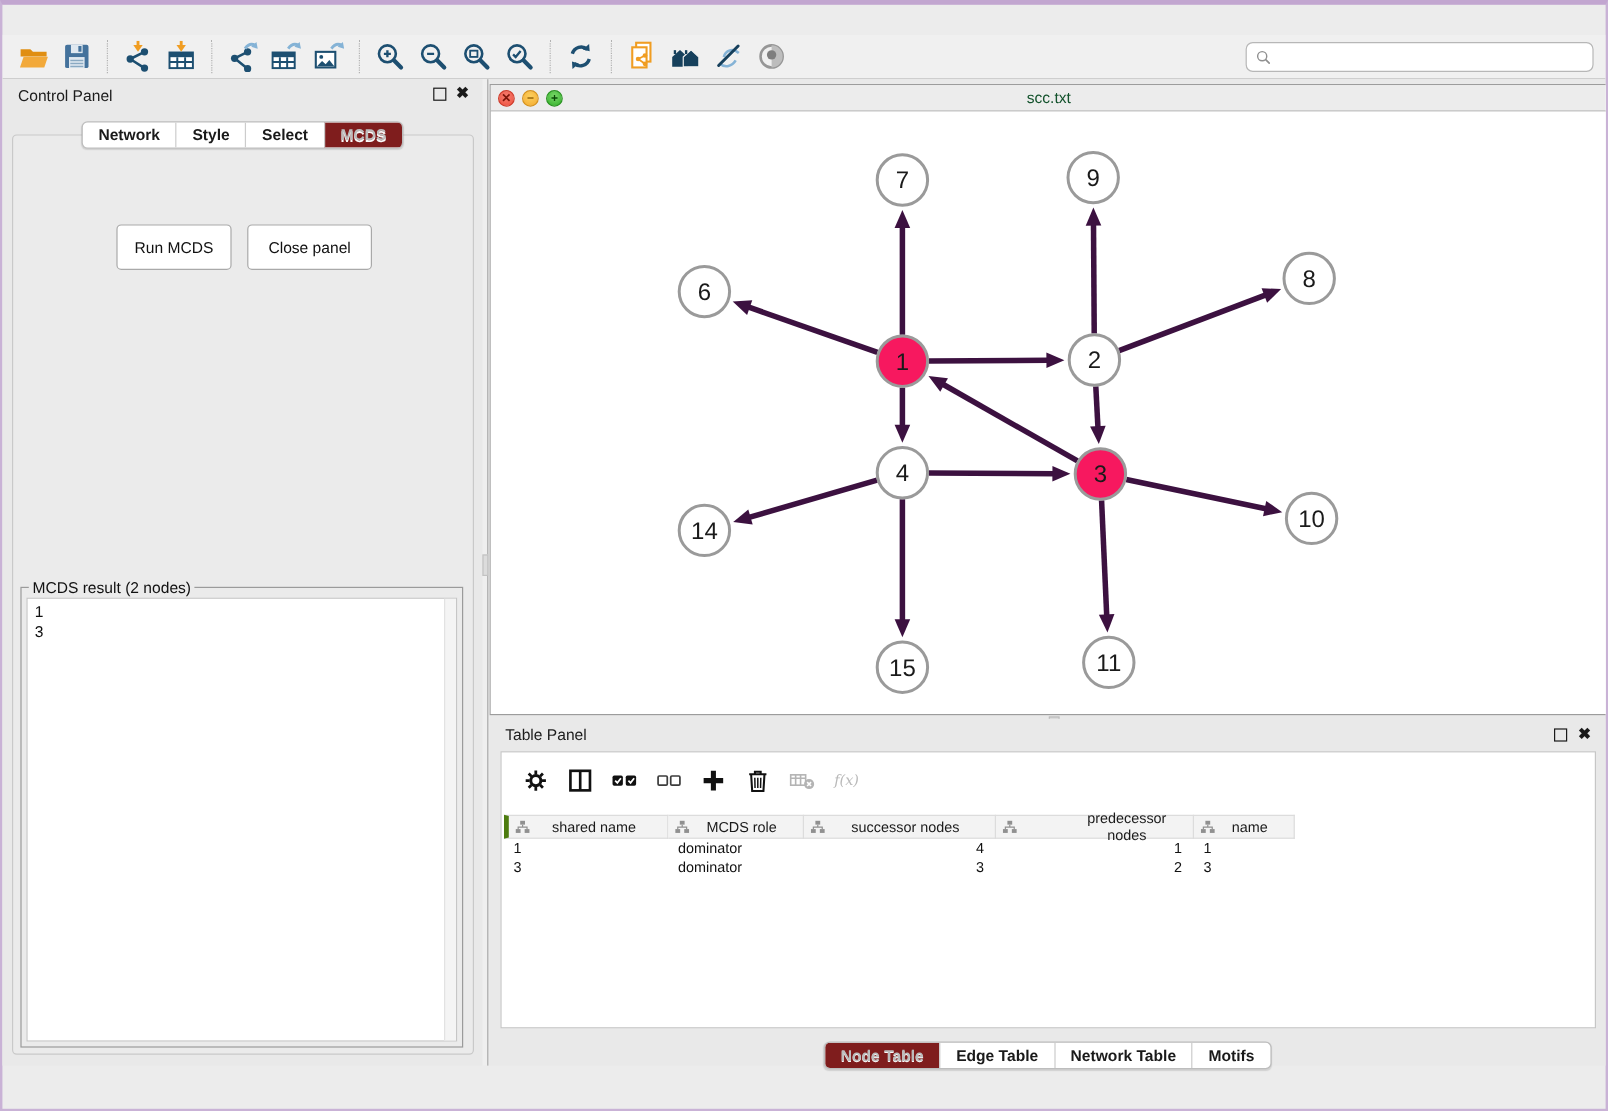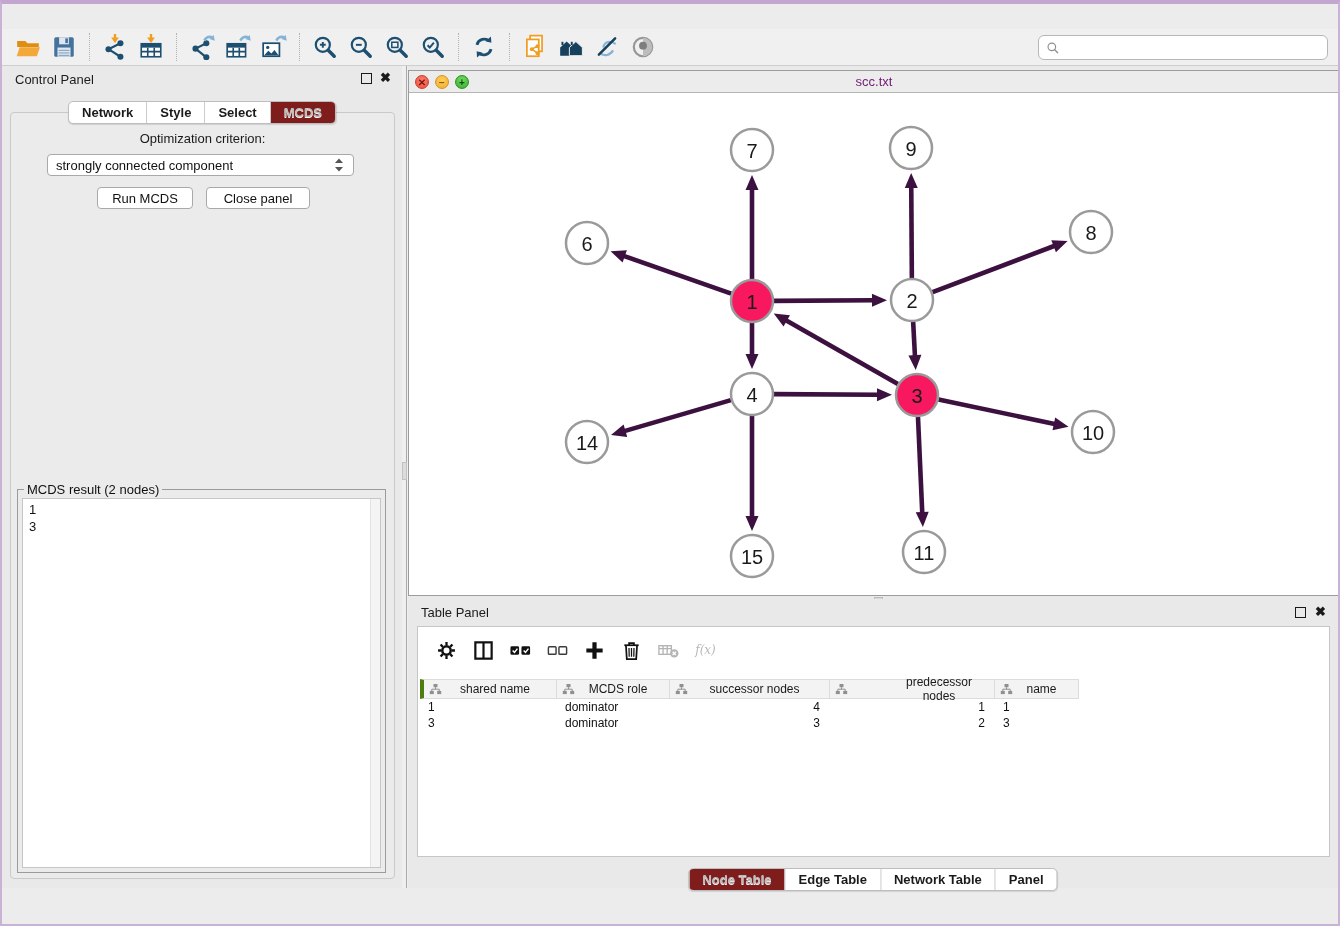--- a/index.html
+++ b/index.html
@@ -42,39 +42,39 @@
   .seg-active { color:#bcbcbc; background:#7f1d1d; text-shadow:0 1px 0 #fafafa; }
   .cp-tabs { position:absolute; left:50%; transform:translateX(-50%); top:35px; z-index:3; }
 
   .cp-content { position:absolute; left:8px; right:7px; top:46px; bottom:9px; background:#ebebeb;
                 border:1px solid #c9c9c9; border-radius:4px; }
   .opt-label { position:absolute; top:18px; left:0; right:0; text-align:center; font-size:13px; color:#1a1a1a; }
   .opt-select { position:absolute; left:36px; right:40px; top:41px; height:22px; background:#fff;
                 border:1px solid #a9a9a9; border-radius:4px; font-size:13px; color:#111;
                 display:flex; align-items:center; padding:0 8px; }
   .opt-select .sel-text { flex:1; }
-  .btn { position:absolute; top:74px; height:22px; background:#fff; border:1px solid #a9a9a9; border-radius:4px;
+  .btn { position:absolute; top:74px; height:38px; background:#fff; border:1px solid #a9a9a9; border-radius:4px;
          font-size:13px; color:#111; display:flex; align-items:center; justify-content:center; }
   .result-box { position:absolute; left:6px; right:8px; top:376px; bottom:5px; border:1px solid #9b9b9b; }
   .result-legend { position:absolute; top:-8px; left:6px; background:#ebebeb; padding:0 3px; font-size:13px; color:#111; }
   .result-area { position:absolute; left:4px; right:4px; top:8px; bottom:4px; background:#fff;
                  border:1px solid #c6c6c6; font-size:13px; color:#111; padding:2px 0 0 6px; line-height:17px; }
   .result-scroll { position:absolute; right:0; top:0; bottom:0; width:10px; background:#f4f4f4; border-left:1px solid #e2e2e2; }
 
   
   .v-splitter { position:absolute; left:400px; top:0; width:6px; bottom:0; background:#efefef; }
   .v-splitter .line { position:absolute; right:1px; top:0; bottom:0; width:1px; background:#a9a9a9; }
   .v-handle { position:absolute; left:0px; top:396px; width:5px; height:18px; background:#dcdcdc; border:1px solid #c2c2c2; }
 
   
   .net-window { position:absolute; left:406px; top:4px; width:932px; height:526px; background:#fff;
                 border:1px solid #9c9c9c; }
   .net-titlebar { position:absolute; left:0; top:0; right:0; height:22px; background:#ececec;
                   border-bottom:1px solid #b5b5b5; }
-  .net-title { text-align:center; line-height:22px; font-size:13px; color:#701a75; }
+  .net-title { text-align:center; line-height:22px; font-size:13px; color:#14532d; }
   .traffic { position:absolute; top:4px; width:14px; height:14px; border-radius:50%;
              display:flex; align-items:center; justify-content:center; font-size:10px; font-weight:bold; }
   .t-red   { left:6px;  background:radial-gradient(circle at 50% 35%, #f77e70, #ee4f3d); border:1px solid #ce3c2c; color:#7d1408; }
   .t-yel   { left:26px; background:radial-gradient(circle at 50% 35%, #fccf5e, #f4ab2f); border:1px solid #d5931f; color:#8a5a00; }
   .t-grn   { left:46px; background:radial-gradient(circle at 50% 35%, #7bd96a, #2fae27); border:1px solid #2a9422; color:#0b4d08; }
   .net-canvas { position:absolute; left:0; top:22px; right:0; bottom:0; background:#fff; }
   .net-handle { position:absolute; left:50%; bottom:-6px; width:9px; height:4px; background:#d8d8d8; border:1px solid #bdbdbd; }
 
   
   .table-panel { position:absolute; left:406px; top:533px; right:0; bottom:0; background:#e9e9e9; }
@@ -272,28 +272,20 @@
         <span class="close-ico" style="right:11px">✖</span>
       </div>
       <div class="seg cp-tabs" id="cp-tabs">
           <div class="seg-btn">Network</div>
           <div class="seg-btn">Style</div>
           <div class="seg-btn">Select</div>
           <div class="seg-btn seg-active">MCDS</div>
         </div>
 
       <div class="cp-content">
-        <div class="opt-label">Optimization criterion:</div>
-        <div class="opt-select">
-          <span class="sel-text">strongly connected component</span>
-          <svg width="12" height="16" viewBox="0 0 12 16">
-            <path d="M6 1.5L10 6H2z" fill="#555"></path>
-              <path d="M6 14.5L2 10h8z" fill="#555"></path>
-          </svg>
-        </div>
         <div class="btn" style="left:86px; width:96px;">Run MCDS</div>
         <div class="btn" style="left:195px; width:104px;">Close panel</div>
 
         <div class="result-box">
           <span class="result-legend">MCDS result (2 nodes)</span>
           <div class="result-area" id="result-area">
             <div class="result-scroll"></div>
           <div>1</div>
               <div>3</div>
             </div>
@@ -492,18 +484,18 @@
               <div class="tp-cell al-right" style="width: 165px;">2</div>
               <div class="tp-cell al-left" style="width: 84px;">3</div>
             </div>
           </div>
       </div>
 
       <div class="seg tp-tabs" id="tp-tabs">
           <div class="seg-btn seg-active">Node Table</div>
           <div class="seg-btn">Edge Table</div>
           <div class="seg-btn">Network Table</div>
-          <div class="seg-btn">Panel</div>
+          <div class="seg-btn">Motifs</div>
         </div>
     </div>
   </div>
 
 </div>
 
 </body></html>

